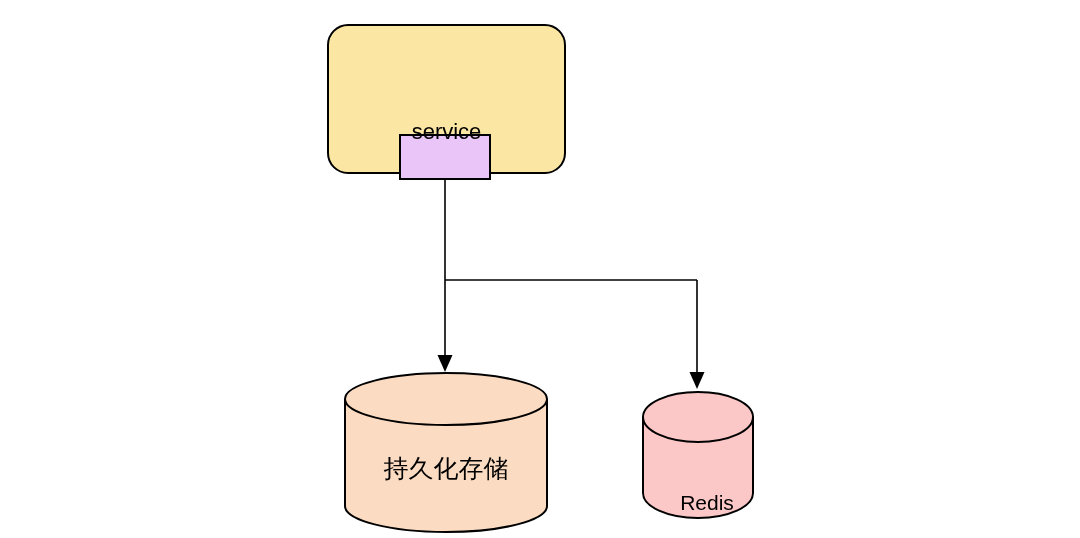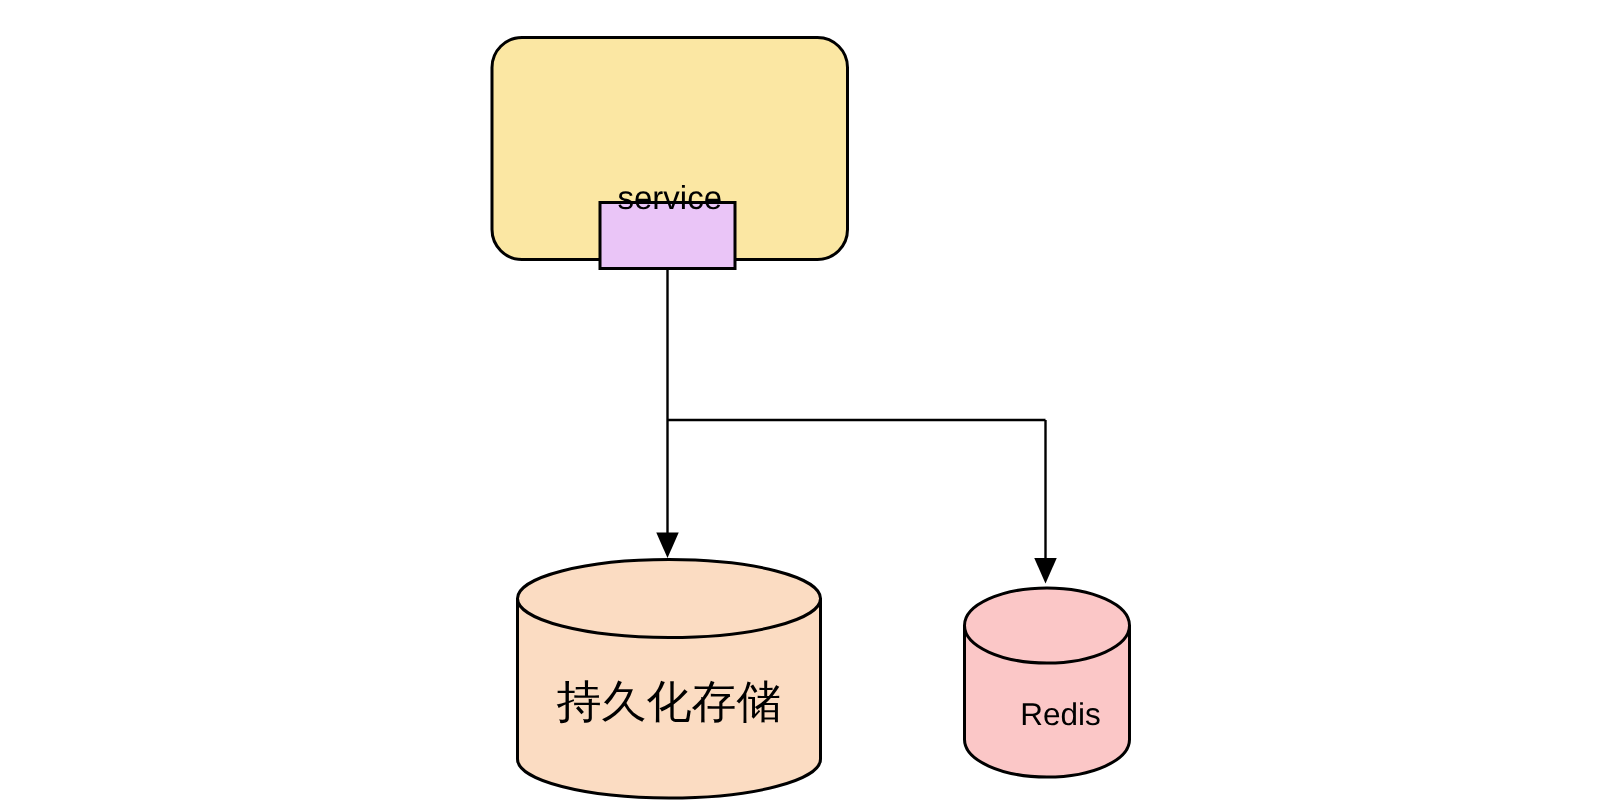--- a/index.html
+++ b/index.html
@@ -24,22 +24,22 @@
     position: absolute;
     display: flex;
     align-items: center;
     justify-content: center;
     color: #000000;
     white-space: nowrap;
     pointer-events: none;
   }
   .label-service   { left: 328px; top:  85px; width: 237px; height: 30px; font-size: 22px; margin-top: 32px; }
   .label-cache     { left: 400px; top: 137px; width:  90px; height: 34px; font-size: 21px; }
-  .label-storage   { left: 345px; top: 452px; width: 202px; height: 32px; font-size: 30px; }
-  .label-redis     { left: 643px; top: 462px; width: 128px; height: 30px; font-size: 21px; }
+  .label-storage   { left: 345px; top: 452px; width: 202px; height: 32px; font-size: 25px; }
+  .label-redis     { left: 643px; top: 488px; width: 128px; height: 30px; font-size: 21px; }
 </style>
 </head>
 <body>
 
 <div class="stage">
 
   <svg width="1080" height="538" viewBox="0 0 1080 538">
 
     <g>
       <line x1="445" y1="179" x2="445" y2="356" stroke="#000000" stroke-width="1.6"></line>

